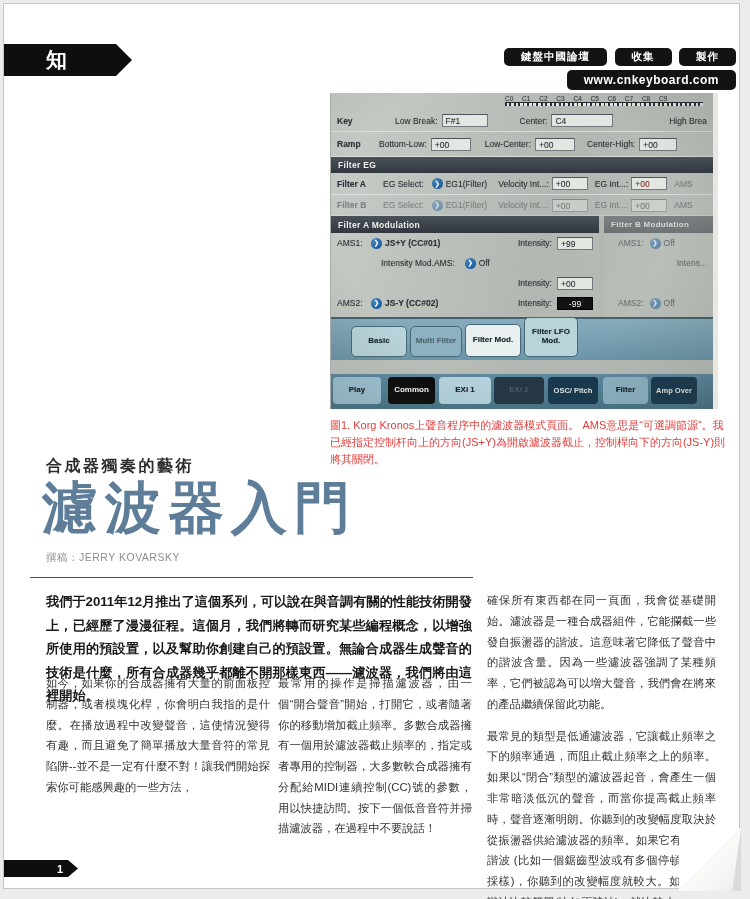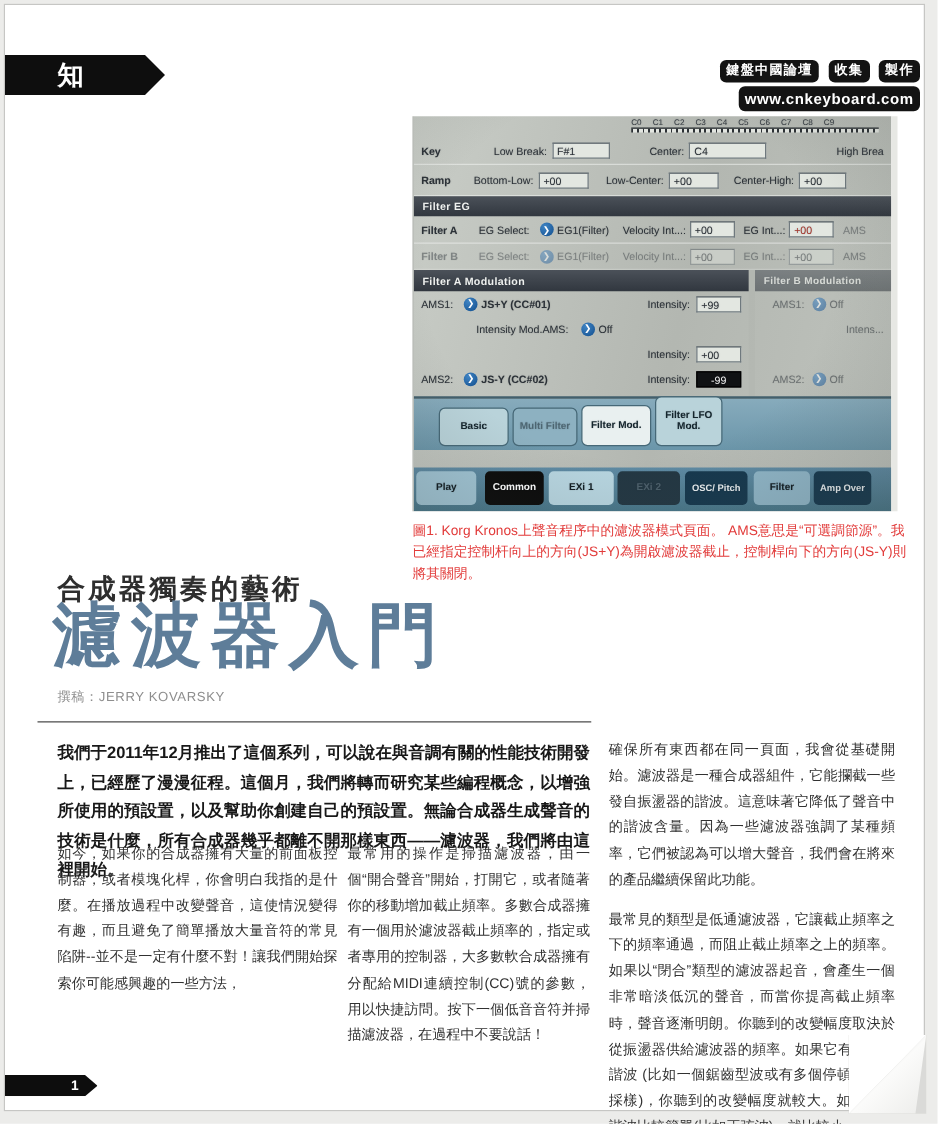--- a/index.html
+++ b/index.html
@@ -15,21 +15,21 @@
   
   .tab-banner { position:absolute; left:4px; top:44px; width:128px; height:32px;
     background:#0e0e0e; color:#fff;
     clip-path:polygon(0 0, calc(100% - 16px) 0, 100% 50%, calc(100% - 16px) 100%, 0 100%);
     display:flex; align-items:center; padding-left:42px;
     font-size:21px; font-weight:bold; }
 
   
   .logo { position:absolute; top:43px; right:14px; text-align:right; line-height:1.5; }
   .chip { display:inline-block; background:#131313; color:#fff; font-weight:bold;
-    font-size:10.5px; padding:1px 5px; border-radius:5px; margin-left:3px; letter-spacing:1px; }
+    font-size:10.5px; padding:1px 17px; border-radius:5px; margin-left:3px; letter-spacing:1px; }
   .chip.url { font-size:12px; letter-spacing:.5px; }
 
   
   .kronos { position:absolute; left:330px; top:93px; width:388px; height:316px; margin:0;
     background:linear-gradient(103deg,#c9cdc7,#b3b7b1 55%,#bfc3bd);
     border-right:5px solid #e7e8e4; border-left:1px solid #a9ada7;
     font-size:8.5px; color:#2c3238; overflow:hidden;
     display:flex; flex-direction:column;
     text-shadow:0 0 1px rgba(45,52,58,.35); }
   .vignette { position:absolute; inset:0; pointer-events:none;
@@ -76,21 +76,21 @@
   .t2.black { background:#0b0b0b; color:#fff; }
   .t2.lit { background:#b7d5e0; }
   .t2.off { background:#233743; color:rgba(150,175,188,.35); }
   .t2.dark { background:#16384e; color:#e8eef1; font-size:7.5px; }
 
   
   .caption { position:absolute; left:330px; top:417px; width:404px; margin:0;
     font-size:11px; line-height:1.55; color:#e23b3a; }
 
   
-  .kicker { position:absolute; left:46px; top:456px; font-size:22px; color:#2e2e2e;
+  .kicker { position:absolute; left:46px; top:456px; font-size:16px; color:#2e2e2e;
     letter-spacing:2.5px; font-weight:bold; }
   .title { position:absolute; left:42px; top:471px; margin:0; font-size:56px;
     font-family:"Liberation Serif", serif; font-weight:bold; color:#5e7d99;
     letter-spacing:7px; }
   .byline { position:absolute; left:46px; top:551px; font-size:10.5px; color:#8e8e8e;
     letter-spacing:.5px; }
   .rule { position:absolute; left:30px; top:577px; width:443px; height:1px;
     background:#4c4c4c; border:0; margin:0; }
 
   

